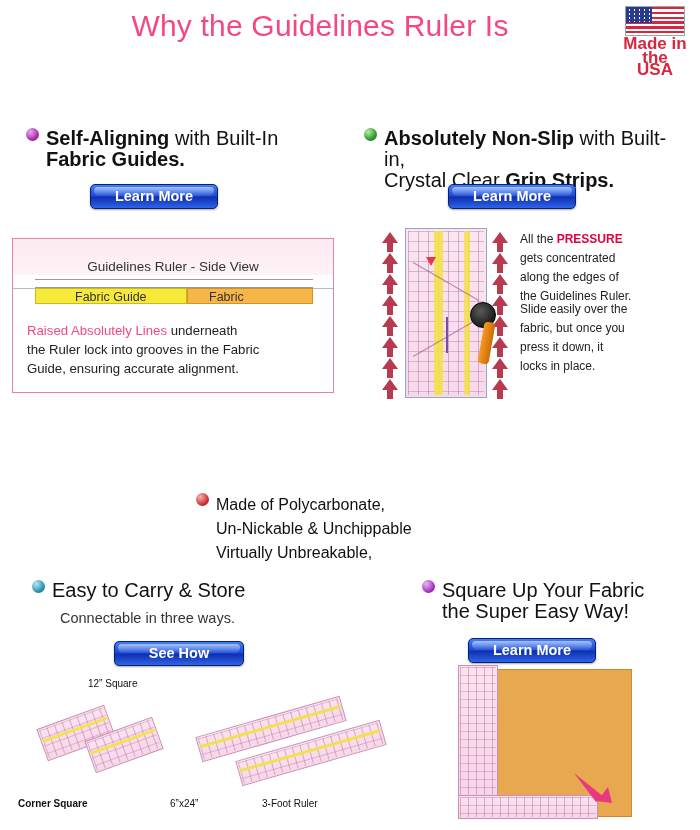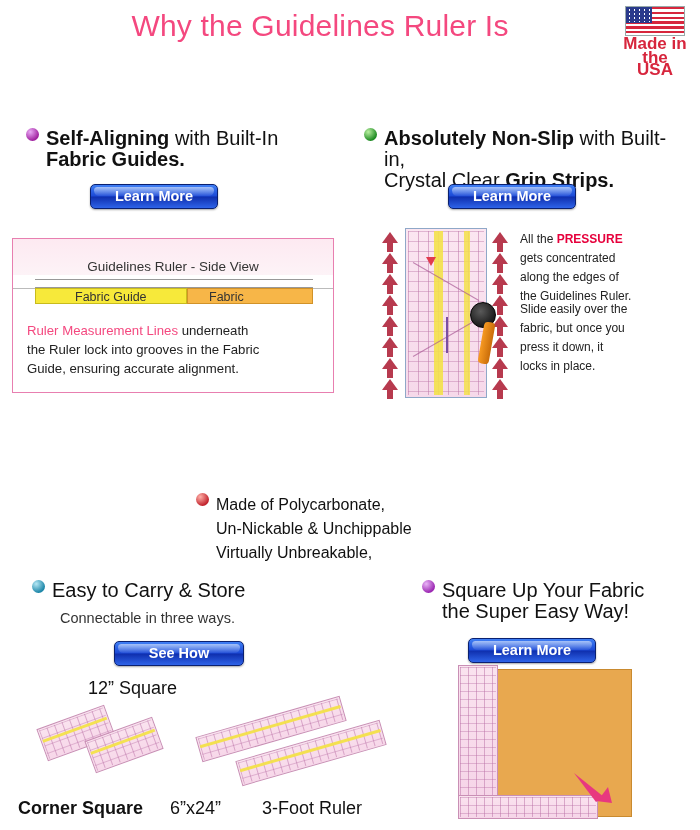--- a/index.html
+++ b/index.html
@@ -241,21 +241,21 @@
     font-size: 16px; line-height: 24px; color: #111;
   }
 
   
   .carry-sub {
     position: absolute; left: 60px; top: 610px;
     font-size: 14.5px; color: #333;
   }
   .sq-label {
     position: absolute;
-    font-size: 18px; color: #111;
+    font-size: 10px; color: #111;
   }
 
   .ruler-mini {
     position: absolute;
     background: linear-gradient(to bottom, #fae3ef, #f7d7e9);
     border: 1px solid #c98fb5;
   }
   .ruler-mini::before {
     content: "";
     position: absolute; inset: 1px;
@@ -361,21 +361,21 @@
     <div class="diag-pinkband"></div>
     <div class="diag-cap-left"></div>
     <div class="diag-cap-right"></div>
     <div class="diag-label">Guidelines Ruler - Side View</div>
     <div class="diag-rulerbar"></div>
     <div class="diag-yellow"></div>
     <div class="diag-orange"></div>
     <div class="diag-sub fg">Fabric Guide</div>
     <div class="diag-sub fab">Fabric</div>
     <div class="diag-body">
-      <span class="hl">Ruler Measurement Lines</span><span> underneath</span><br>
+      <span class="hl">Raised Absolutely Lines</span><span> underneath</span><br>
       <span>the Ruler lock into grooves in the Fabric</span><br>
       <span>Guide, ensuring accurate alignment.</span>
     </div>
   </div>
 
   <div class="arrow-col" style="left:382px; top:232px; height:160px;">
     <div class="up-arrow" style="top:0px;">
         <i></i>
       </div>
     <div class="up-arrow" style="top:21px;">

